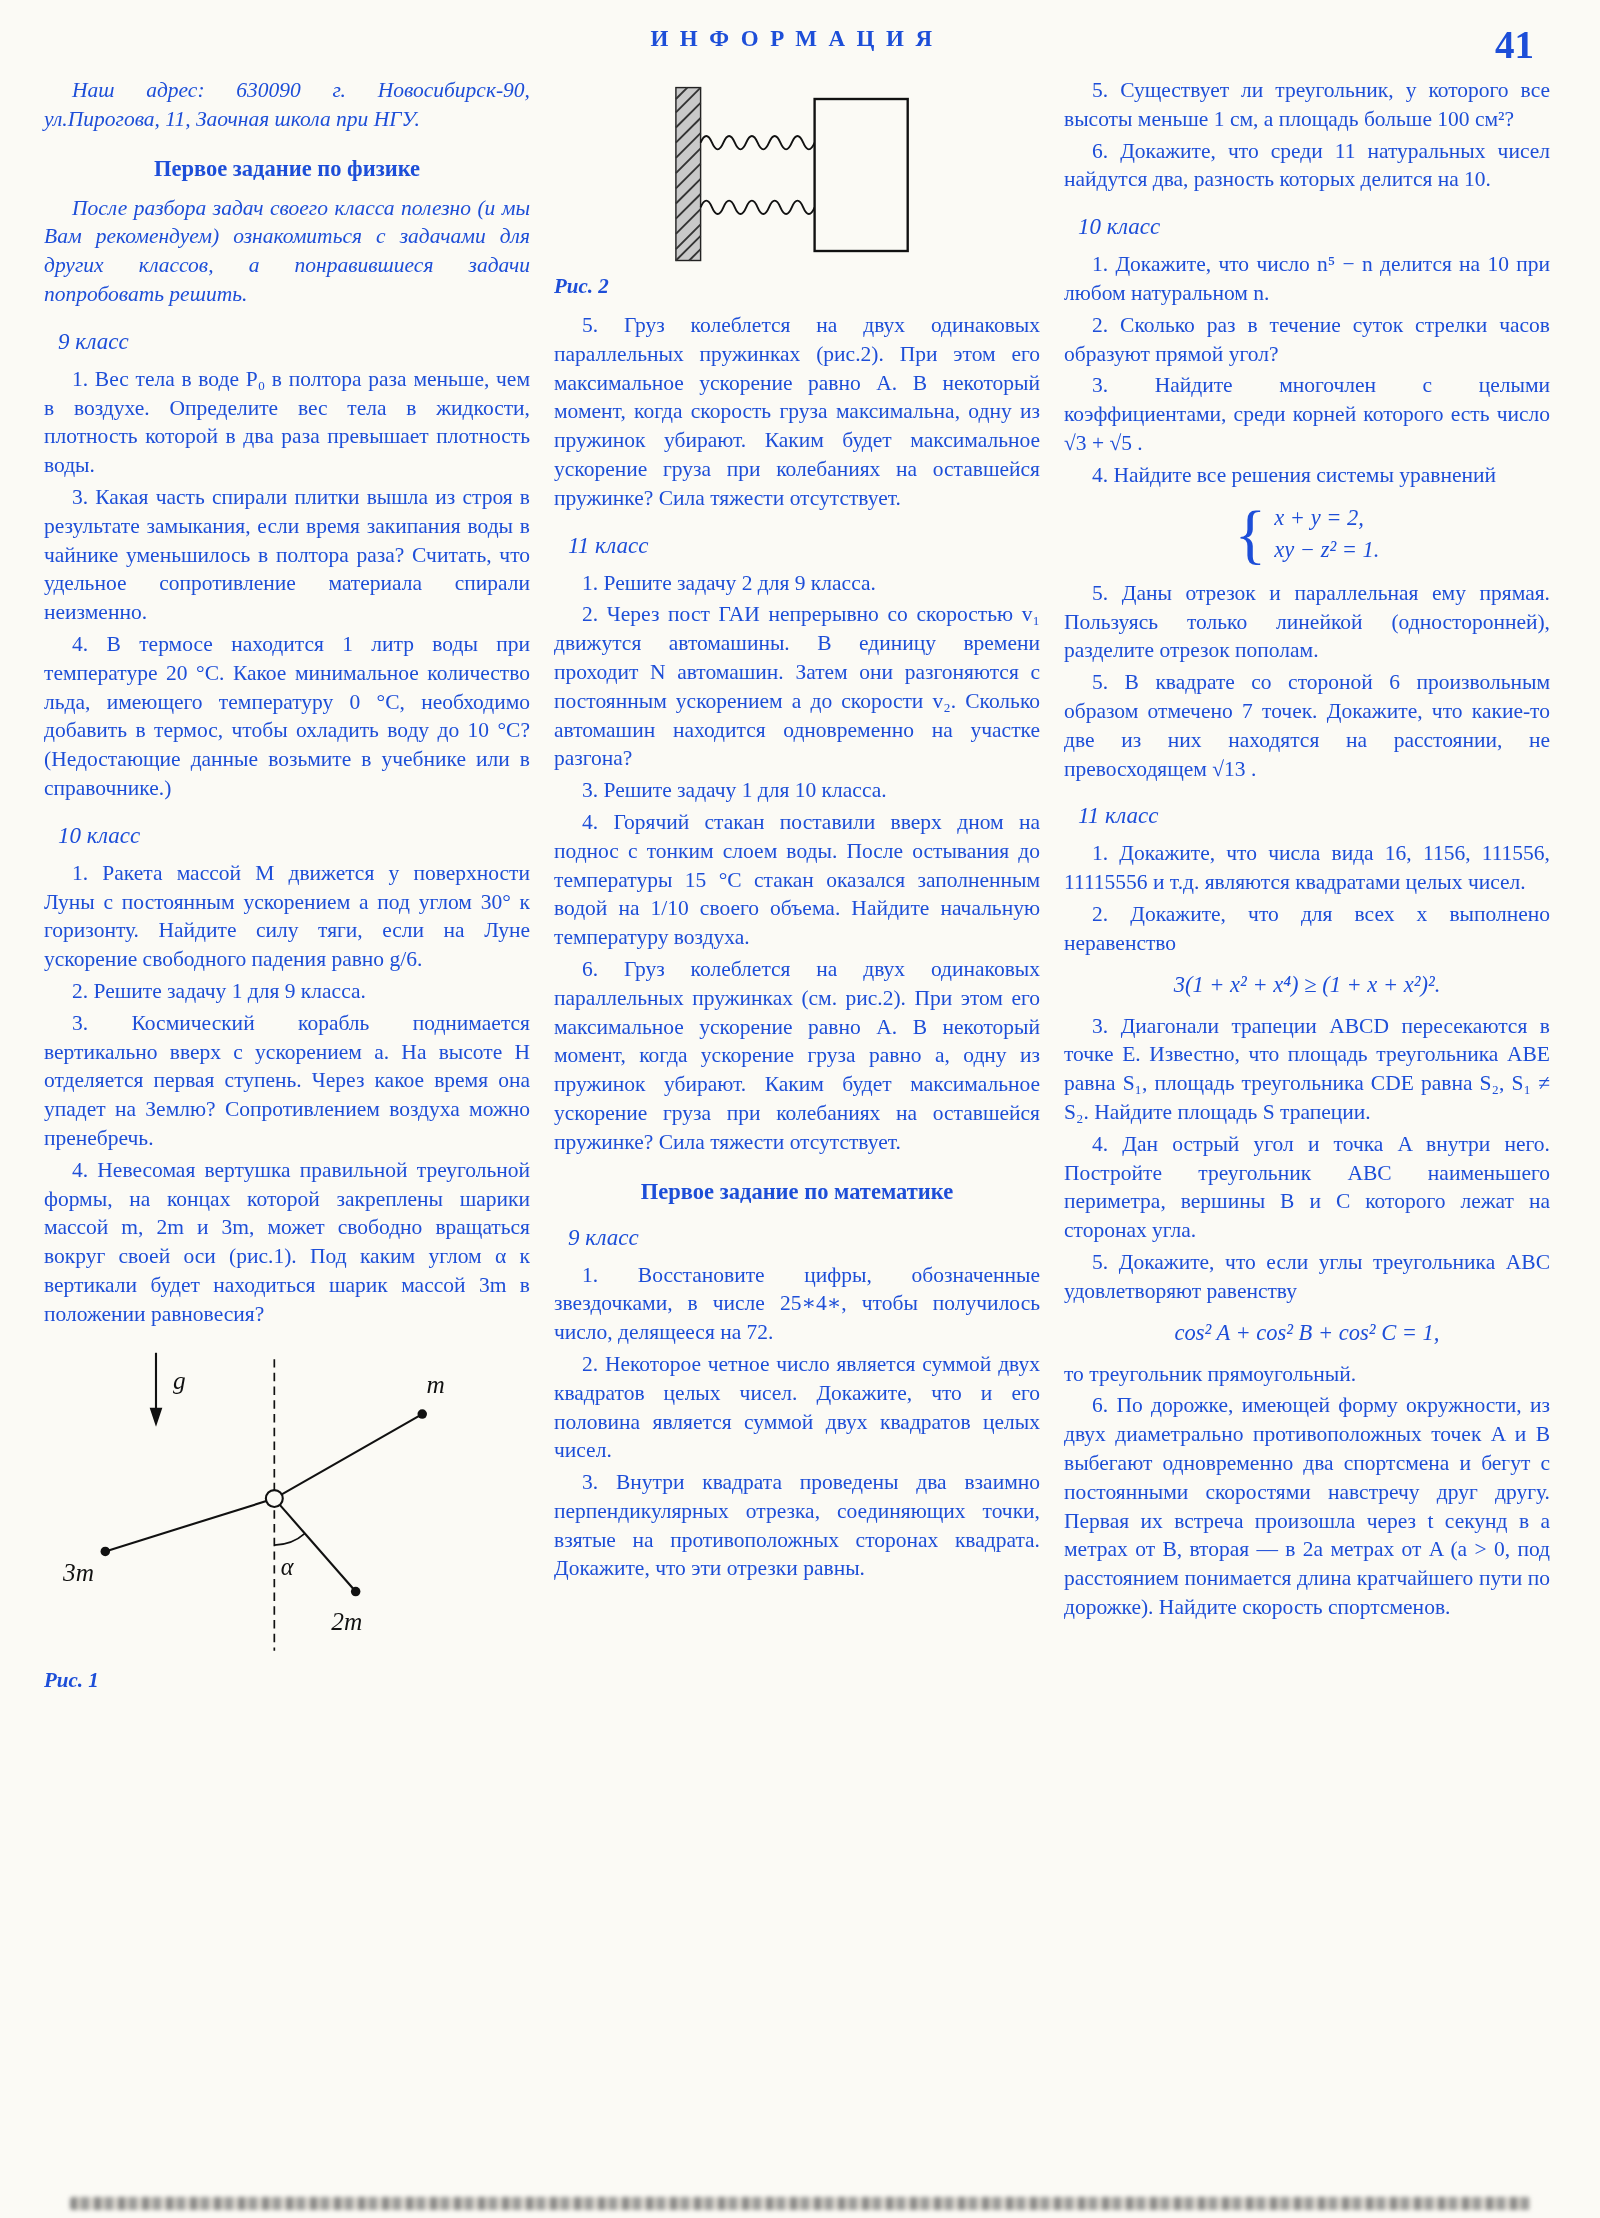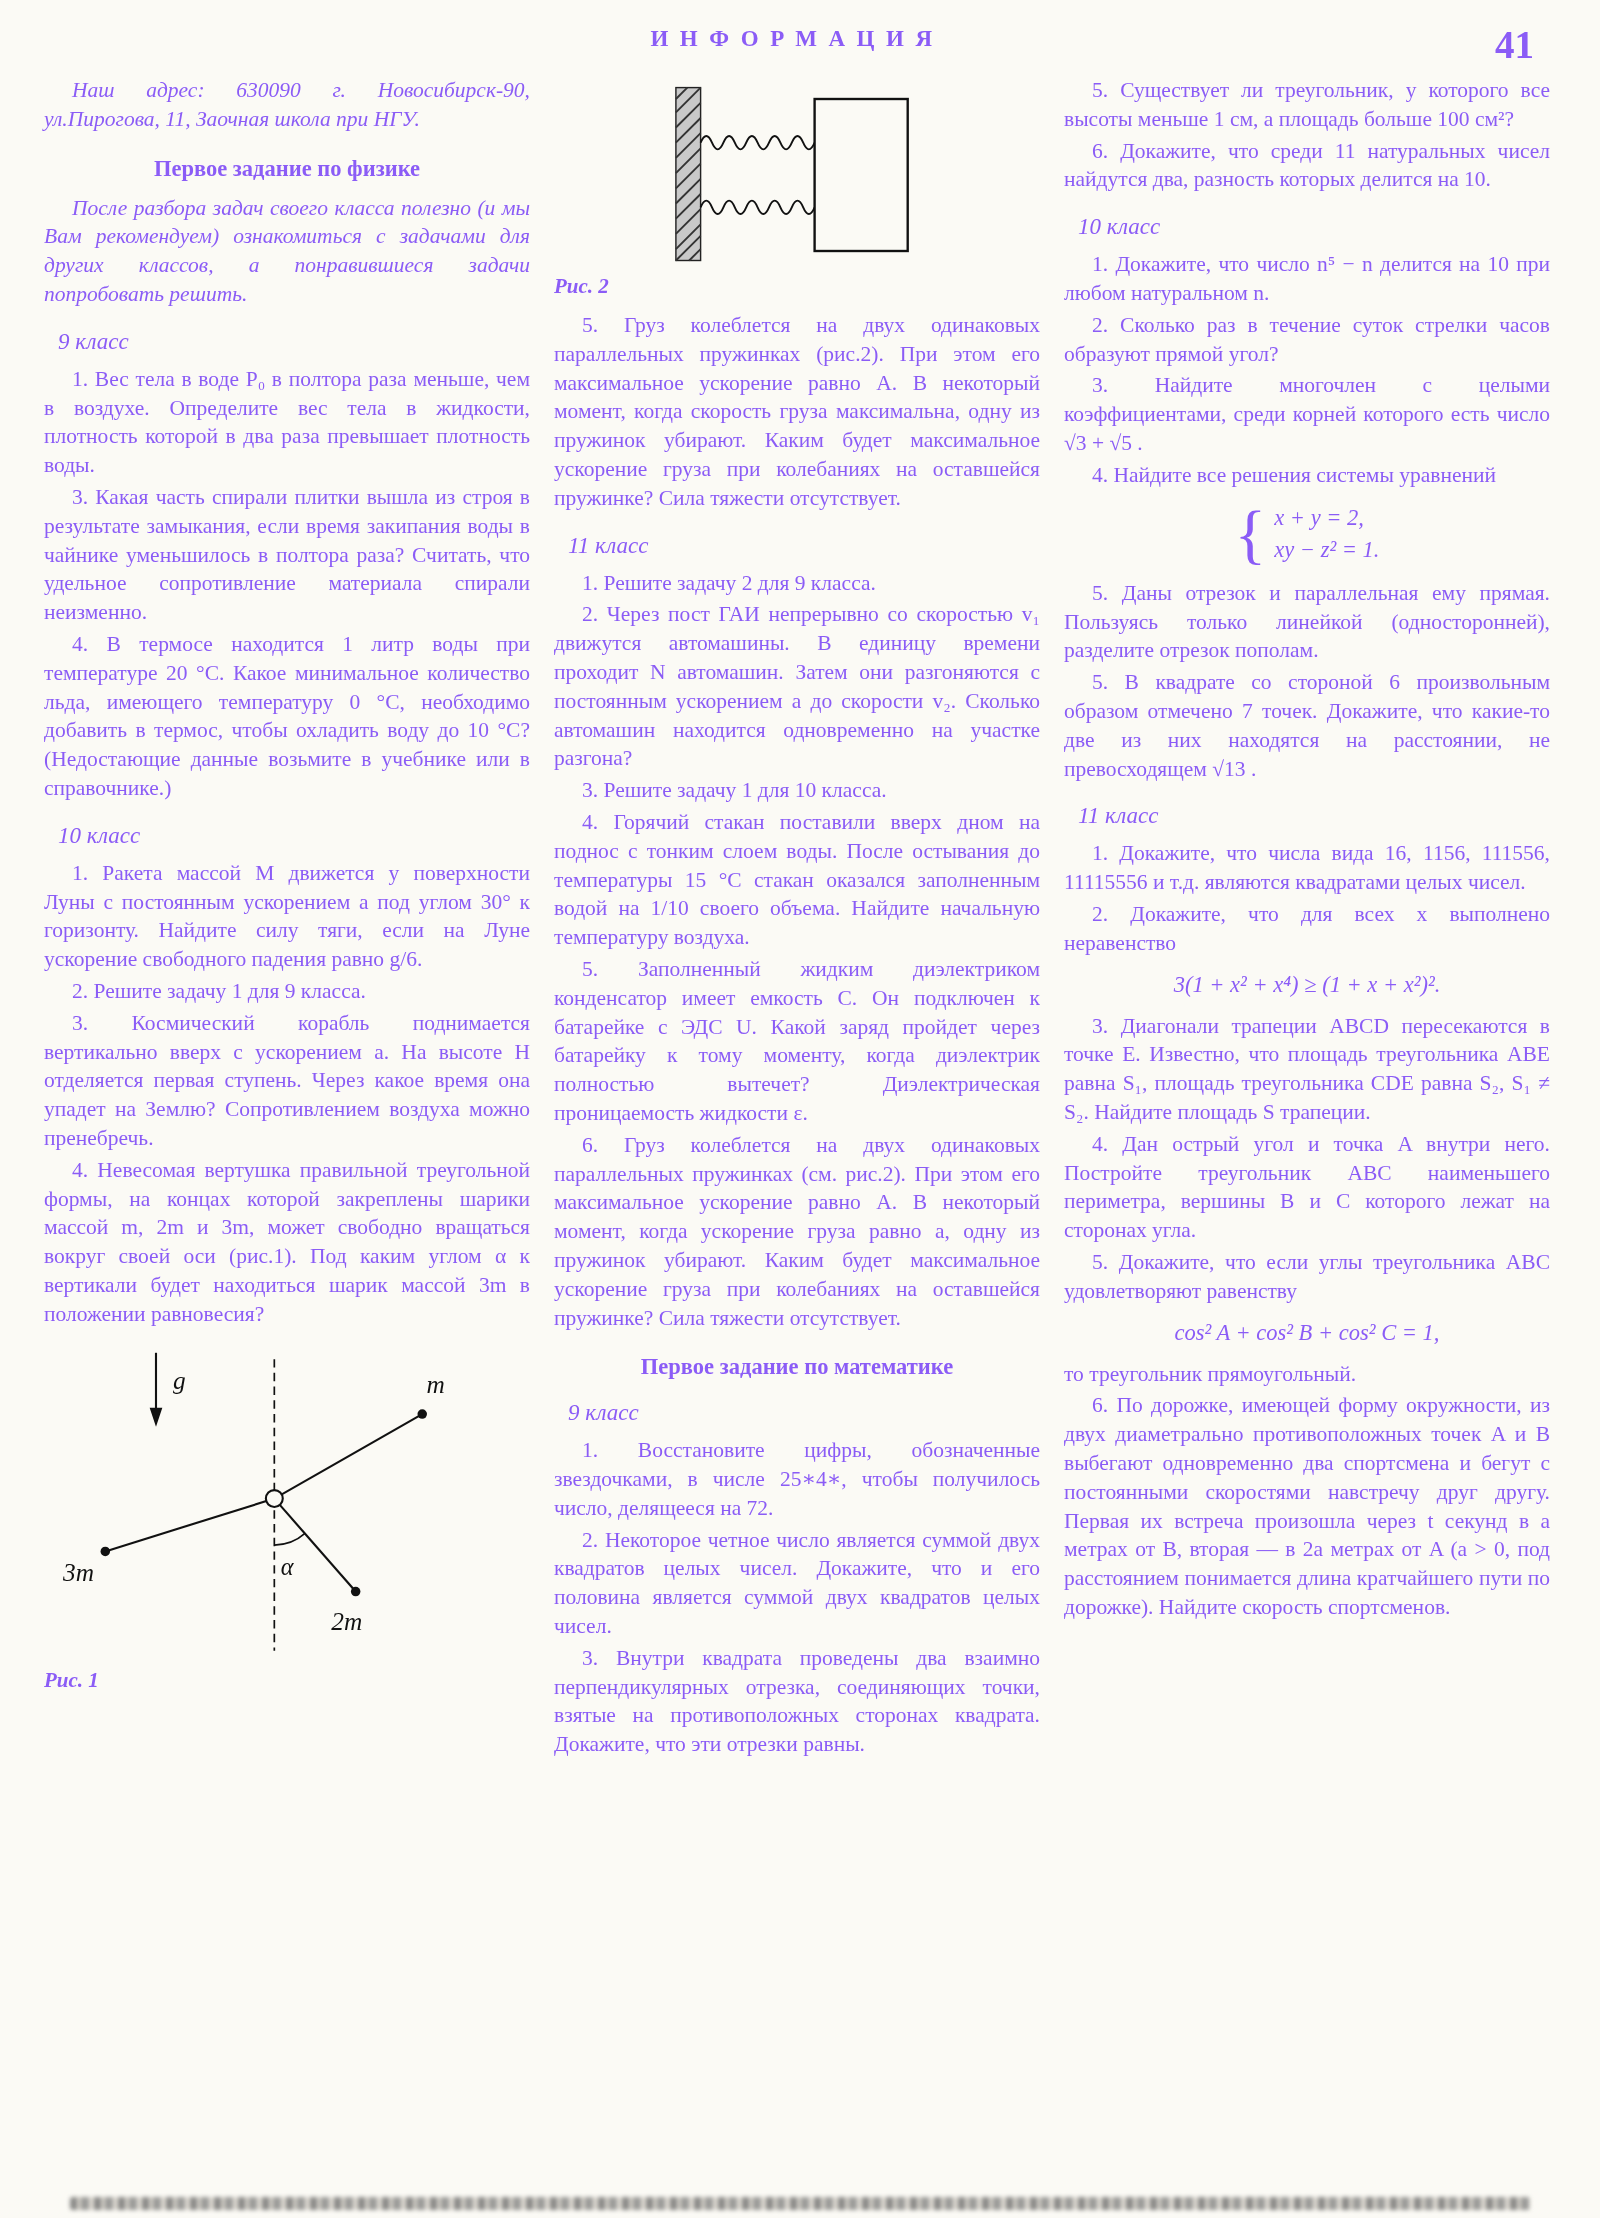--- a/index.html
+++ b/index.html
@@ -1,17 +1,17 @@
 <!DOCTYPE html>
 <html lang="ru"><head>
 <meta charset="utf-8">
 <style>
   html,body{margin:0;padding:0;background:#777;}
   .page{
-    width:1600px;height:2218px;margin:0 auto;background:#fbfaf5;color:#8b5cf6;
+    width:1600px;height:2218px;margin:0 auto;background:#fbfaf5;color:#1d4ed8;
     font-family:"Liberation Serif","DejaVu Serif",serif;
     position:relative;overflow:hidden;box-sizing:border-box;
     padding:26px 50px 0 44px;
   }
   .page-header{position:relative;height:46px;}
   .header-title{text-align:center;font-size:23px;letter-spacing:.5em;font-weight:600;}
   .page-number{position:absolute;right:16px;top:-4px;font-size:39px;font-weight:bold;}
   .columns{display:flex;gap:24px;margin-top:4px;}
   .col{flex:1 1 0;min-width:0;}
   .para{font-size:21.5px;line-height:1.34;text-align:justify;text-indent:28px;margin:0 0 3px;}
@@ -129,21 +129,20 @@
         <figcaption class="fig-caption">Рис. 2</figcaption>
       </figure>
 
       <p class="para">5. Груз колеблется на двух одинаковых параллельных пружинках (рис.2). При этом его максимальное ускорение равно A. В некоторый момент, когда скорость груза максимальна, одну из пружинок убирают. Каким будет максимальное ускорение груза при колебаниях на оставшейся пружинке? Сила тяжести отсутствует.</p>
 
       <h3 class="grade">11 класс</h3>
       <p class="para">1. Решите задачу 2 для 9 класса.</p>
       <p class="para">2. Через пост ГАИ непрерывно со скоростью v₁ движутся автомашины. В единицу времени проходит N автомашин. Затем они разгоняются с постоянным ускорением a до скорости v₂. Сколько автомашин находится одновременно на участке разгона?</p>
       <p class="para">3. Решите задачу 1 для 10 класса.</p>
       <p class="para">4. Горячий стакан поставили вверх дном на поднос с тонким слоем воды. После остывания до температуры 15 °C стакан оказался заполненным водой на 1/10 своего объема. Найдите начальную температуру воздуха.</p>
-      <p class="para">5. Заполненный жидким диэлектриком конденсатор имеет емкость C. Он подключен к батарейке с ЭДС U. Какой заряд пройдет через батарейку к тому моменту, когда диэлектрик полностью вытечет? Диэлектрическая проницаемость жидкости ε.</p>
       <p class="para">6. Груз колеблется на двух одинаковых параллельных пружинках (см. рис.2). При этом его максимальное ускорение равно A. В некоторый момент, когда ускорение груза равно a, одну из пружинок убирают. Каким будет максимальное ускорение груза при колебаниях на оставшейся пружинке? Сила тяжести отсутствует.</p>
 
       <h2 class="section-title">Первое задание по математике</h2>
 
       <h3 class="grade">9 класс</h3>
       <p class="para">1. Восстановите цифры, обозначенные звездочками, в числе 25∗4∗, чтобы получилось число, делящееся на 72.</p>
       <p class="para">2. Некоторое четное число является суммой двух квадратов целых чисел. Докажите, что и его половина является суммой двух квадратов целых чисел.</p>
       <p class="para">3. Внутри квадрата проведены два взаимно перпендикулярных отрезка, соединяющих точки, взятые на противоположных сторонах квадрата. Докажите, что эти отрезки равны.</p>
     </section>
 

